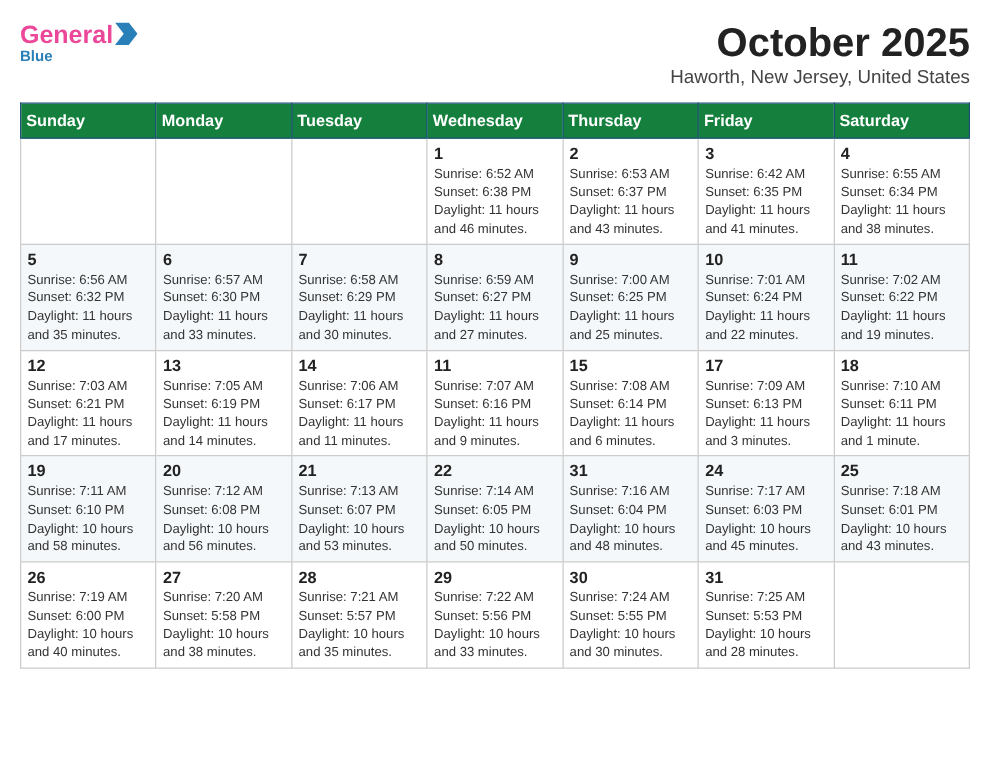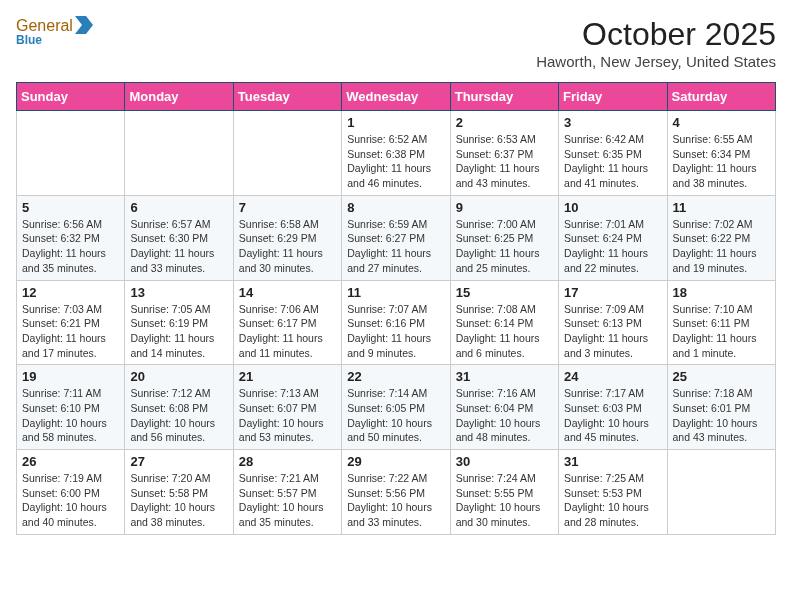--- a/index.html
+++ b/index.html
@@ -22,35 +22,35 @@
       font-size: 13px;
       font-weight: bold;
       color: #1a5276;
       line-height: 1.2;
     }
     .title-block {
       text-align: right;
     }
     .title-block h1 {
       font-size: 32px;
-      font-weight: normal;
+      font-weight: bold;
       color: #222;
     }
     .title-block h2 {
       font-size: 15px;
       font-weight: normal;
       color: #444;
     }
     .calendar {
       width: 100%;
       border-collapse: collapse;
       border: 1px solid #ccc;
     }
     .calendar th {
-      background: #ec4899;
+      background: #15803d;
       color: #fff;
       font-size: 13px;
       font-weight: bold;
       padding: 6px 4px;
       text-align: left;
       border: 1px solid #1a5276;
     }
     .calendar td {
       vertical-align: top;
       border: 1px solid #ccc;
@@ -77,21 +77,21 @@
       line-height: 1.4;
     }
     .empty { background: #fafafa; }
   </style>
 </head>
 <body>
 
 <div class="header">
   <div class="logo">
     <div style="display:flex;align-items:center;">
-      <span style="color:#a16207;font-size:16px;font-weight:normal;">General</span>
+      <span style="color:#ec4899;font-size:20px;font-weight:bold;">General</span>
       <svg width="18" height="18" viewBox="0 0 18 18" style="margin-left:2px;margin-top:-2px;">
         <polygon points="0,0 11,0 18,9 11,18 0,18 7,9" fill="#2980b9"></polygon>
       </svg>
     </div>
     <span style="color:#2980b9;font-size:12px;font-weight:bold;margin-top:-2px;">Blue</span>
   </div>
   <div class="title-block">
     <h1>October 2025</h1>
     <h2>Haworth, New Jersey, United States</h2>
   </div>

